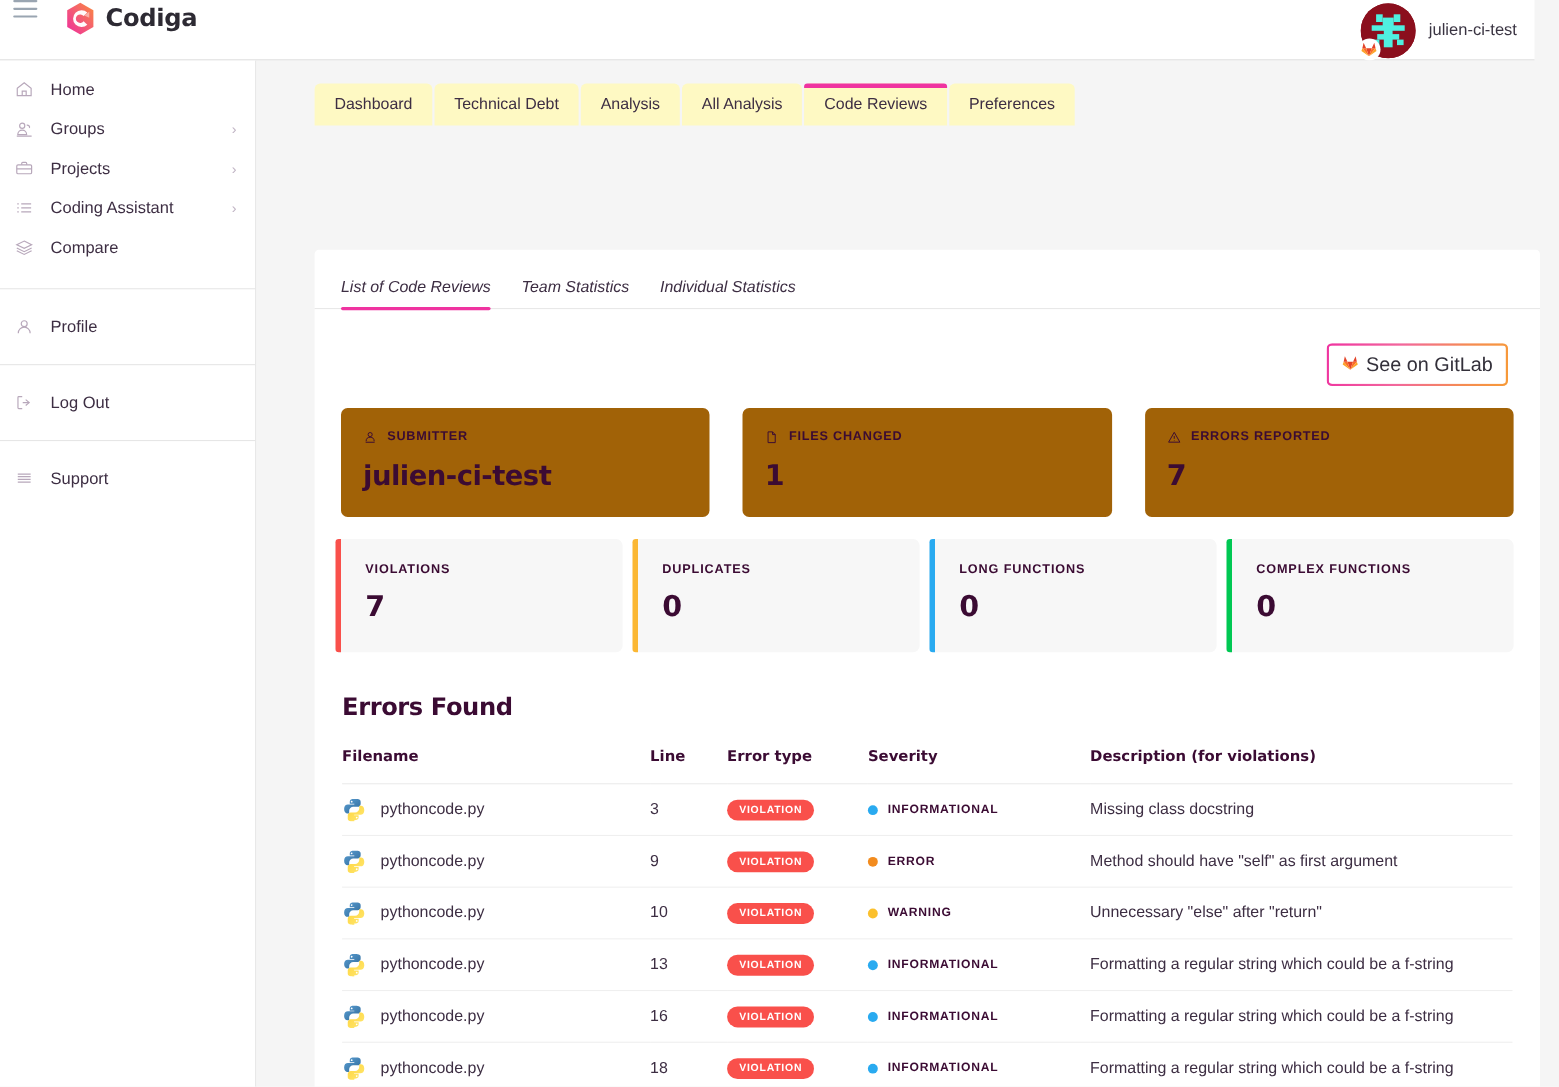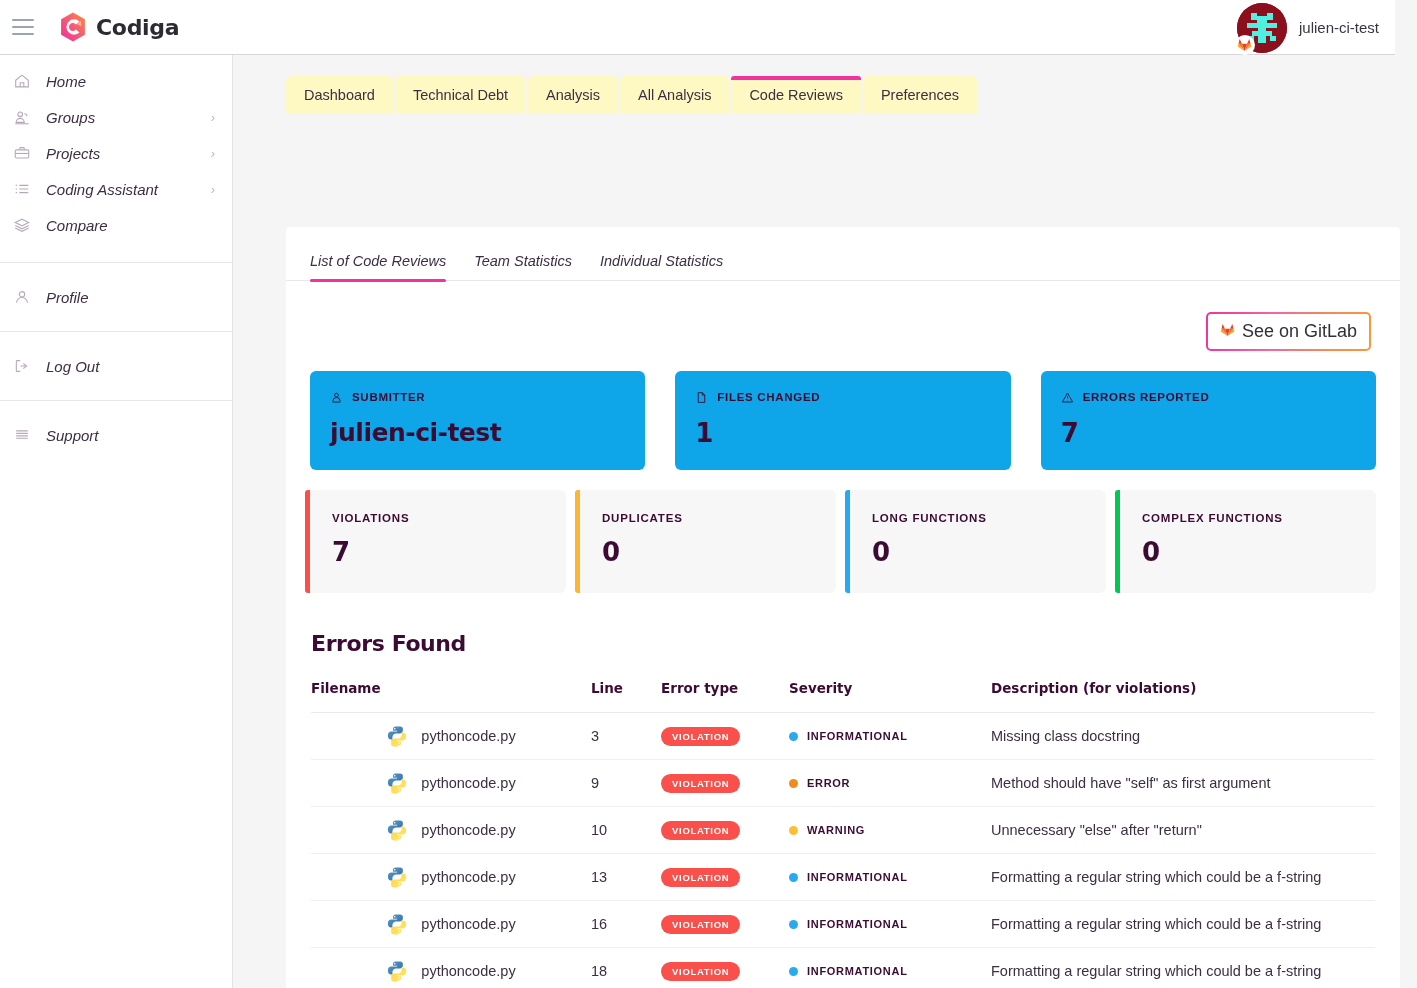--- a/index.html
+++ b/index.html
@@ -9,21 +9,21 @@
     background: #f5f5f5;
     overflow: hidden;
   }
   body { position: relative; }
 
   
   .topbar {
     position: absolute; top: 0; left: 0; width: 1395px; height: 55px;
     background: #ffffff;
     border-bottom: 1px solid #d7d7d7;
-    display: flex; align-items: center;
+    display: flex; align-items: flex-start;
   }
   .hamburger {
     width: 22px; height: 16px; margin-left: 12px; margin-right: 22px;
     display: flex; flex-direction: column; justify-content: space-between;
     cursor: pointer;
   }
   .hamburger span { display: block; height: 2px; background: #9aa5b1; border-radius: 1px; }
 
   .logo-wrap { display: flex; align-items: center; gap: 6px; }
   .logo-mark { width: 34px; height: 34px; display: block; }
@@ -47,21 +47,21 @@
     width: 20px; height: 20px; border-radius: 50%;
     background: #fff; display: flex; align-items: center; justify-content: center;
   }
   .username { font-size: 15px; color: #3a3442; }
 
   
   .sidebar {
     position: absolute; top: 55px; left: 0; width: 233px; height: 933px;
     background: #ffffff; border-right: 1px solid #e3e3e3;
   }
-  .nav-group { padding: 6px 0; font-style: italic; }
+  .nav-group { padding: 6px 0; }
   .nav-divider { height: 1px; background: #e6e6e6; margin: 0; }
   .nav-item {
     position: relative; display: flex; align-items: center;
     height: 36px; padding-left: 12px; cursor: pointer;
   }
   .nav-icon {
     width: 20px; height: 20px; margin-right: 14px; flex: 0 0 20px;
     display: flex; align-items: center; justify-content: center;
     color: #b8a8bb;
   }
@@ -122,21 +122,21 @@
     background:
       linear-gradient(#fff,#fff) padding-box,
       linear-gradient(100deg,#ef33a0 0%,#f2679c 40%,#f58b53 75%,#f79a37 100%) border-box;
     border: 2px solid transparent;
     font-size: 18px; color: #33303a;
   }
 
   
   .cards-row { display: flex; gap: 30px; padding: 20px 24px 0 24px; }
   .info-card {
-    flex: 1; background: #0ea5e9; border-radius: 6px;
+    flex: 1; background: #a16207; border-radius: 6px;
     padding: 19px 20px 22px 20px; min-height: 98px;
   }
   .info-head {
     display: flex; align-items: center; gap: 8px;
     font-size: 11.5px; font-weight: 700; letter-spacing: 0.7px;
     color: #3b0b33; text-transform: uppercase;
   }
   .info-head-icon { width: 14px; height: 14px; color: #3b0b33; display:flex; align-items:center; }
   .info-value {
     margin-top: 14px; font-size: 26px; font-weight: 700; color: #3b0b33;
@@ -176,21 +176,21 @@
   }
   table.errors td {
     padding: 12px 0; border-bottom: 1px solid #efefef;
     font-size: 14.5px; color: #3d2e43; vertical-align: middle;
   }
   .col-file { width: 280px; }
   .col-line { width: 70px; }
   .col-type { width: 128px; }
   .col-sev  { width: 202px; }
 
-  .file-cell { display: flex; align-items: center; gap: 13px; justify-content: center; }
+  .file-cell { display: flex; align-items: center; gap: 13px; }
   .py-icon { width: 22px; height: 22px; flex: 0 0 22px; }
 
   .badge-violation {
     display: inline-flex; align-items: center; justify-content: center;
     background: #f9504b; color: #fff; border-radius: 11px;
     font-size: 9.5px; font-weight: 700; letter-spacing: 0.7px;
     padding: 4px 11px 4px 11px;
   }
 
   .sev { display: flex; align-items: center; gap: 9px; }

